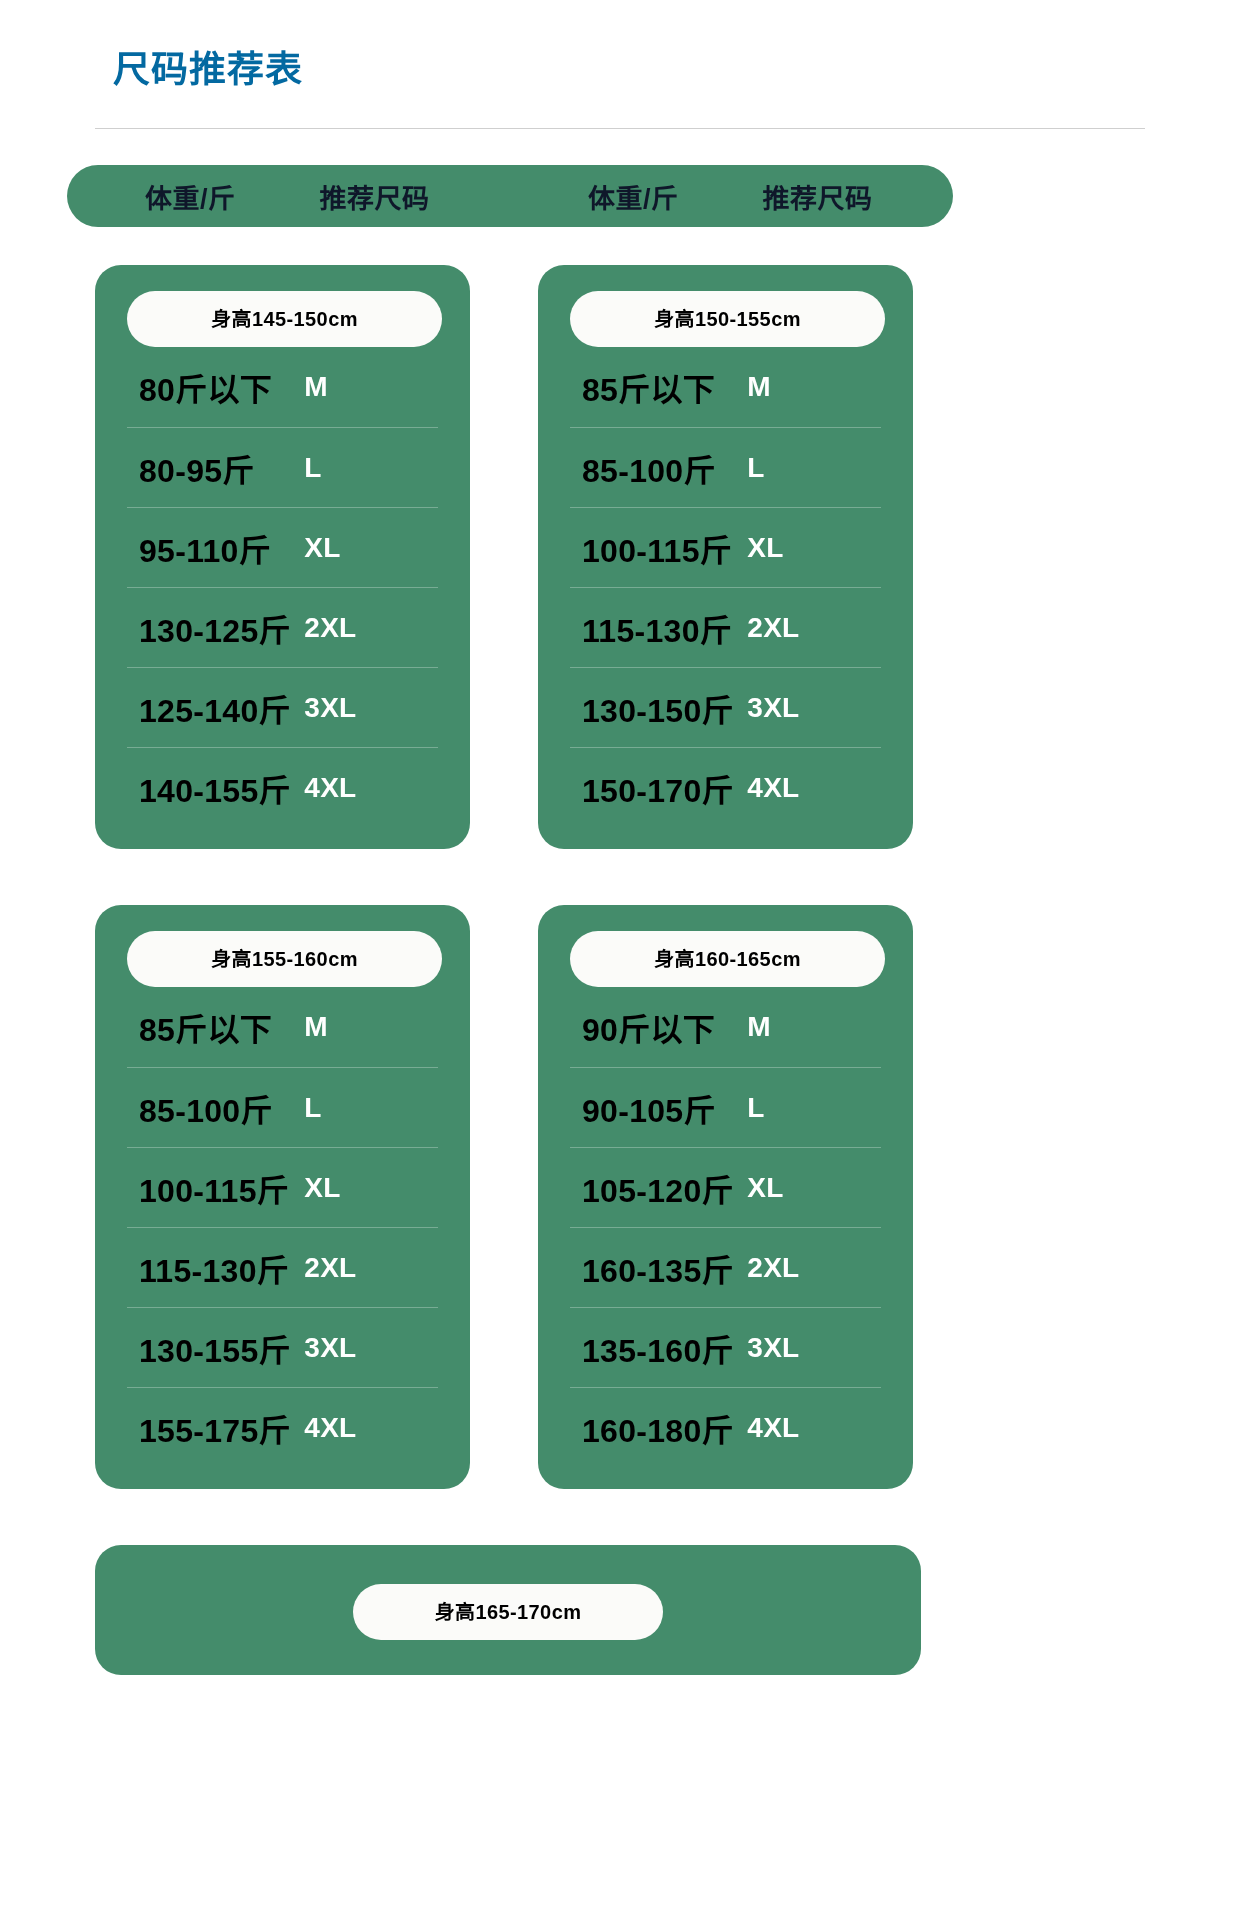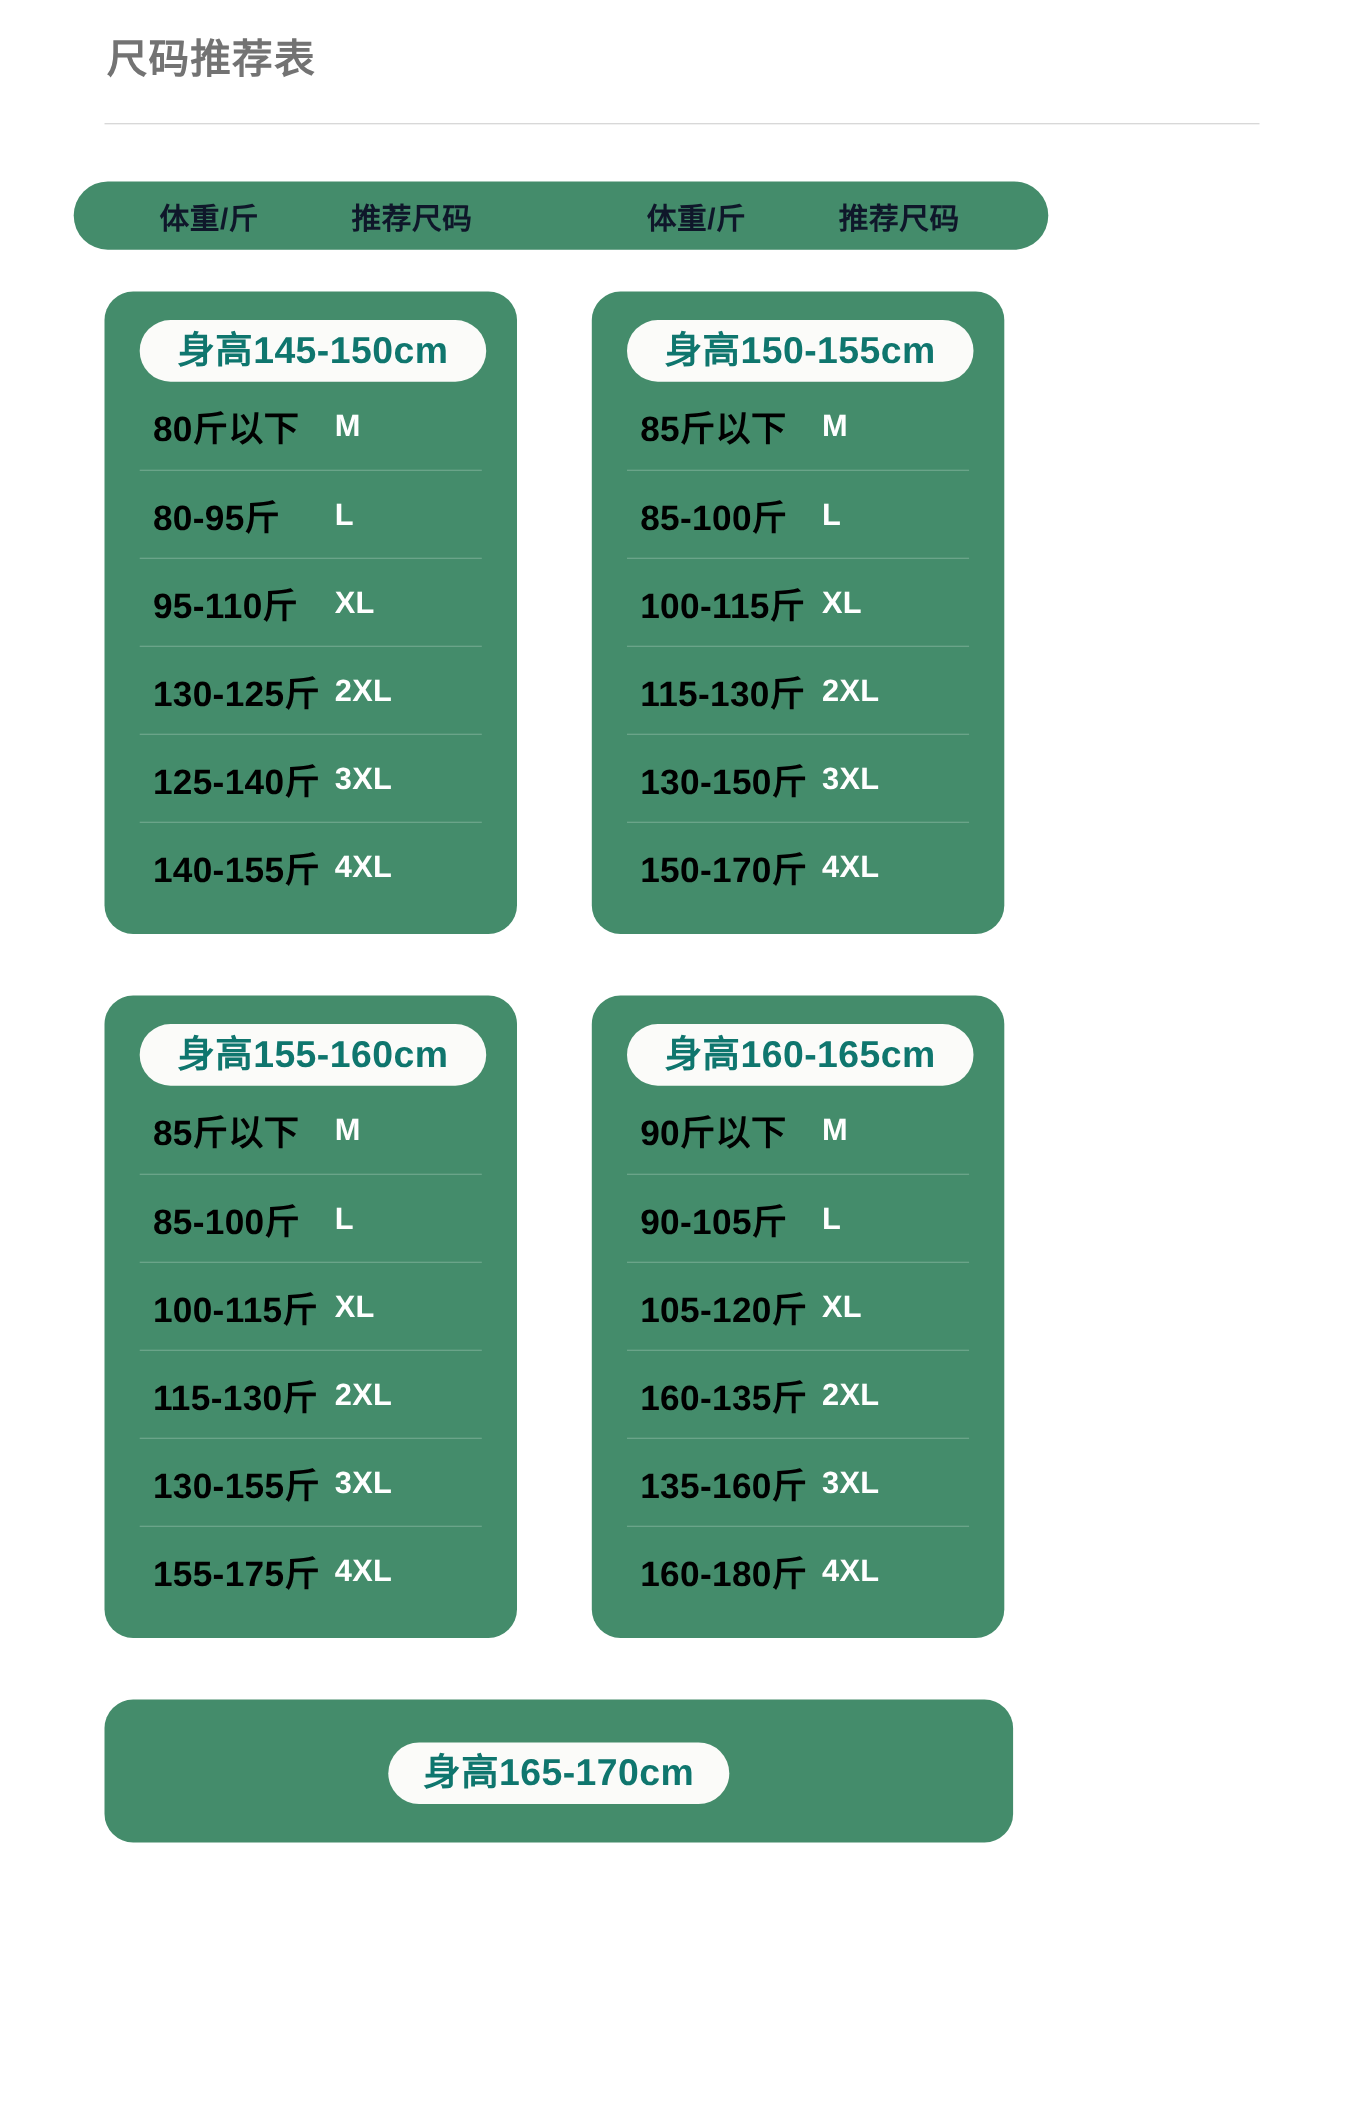--- a/index.html
+++ b/index.html
@@ -24,24 +24,24 @@
     box-sizing: border-box;
   }
 
   
   .title-block {
     padding: 30px 95px 0 95px;
   }
   .page-title {
     font-size: 37px;
     font-weight: 700;
-    color: #737373;
+    color: #0369a1;
     letter-spacing: 1px;
     line-height: 1.3;
-    margin: 0;
+    margin: 16px;
     padding: 0 0 0 2px;
   }
   .title-divider {
     margin-top: 34px;
     height: 1px;
     background: #cfcfcf;
     width: 100%;
   }
 
   
@@ -97,22 +97,22 @@
     padding: 26px 0 22px 0;
     box-sizing: border-box;
   }
   .card.wide {
     width: 826px;
     flex: 0 0 826px;
   }
 
   .pill {
     background: #fbfbf9;
-    color: #0f766e;
-    font-size: 34px;
+    color: #000000;
+    font-size: 20px;
     font-weight: 700;
     letter-spacing: 0.4px;
     height: 56px;
     line-height: 56px;
     border-radius: 28px;
     margin: 0 28px 0 32px;
     text-align: center;
     white-space: nowrap;
   }
   .card.wide .pill {

